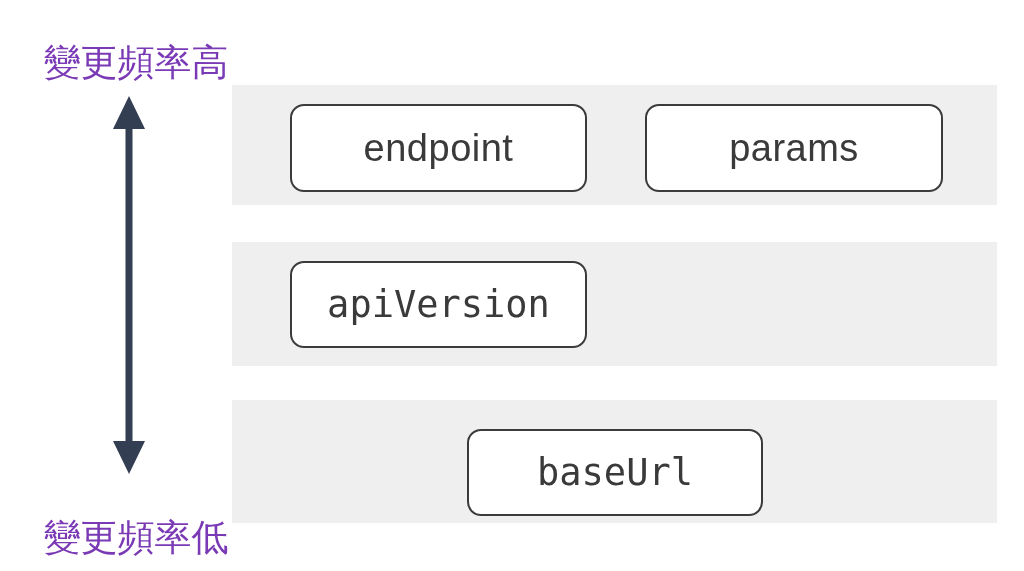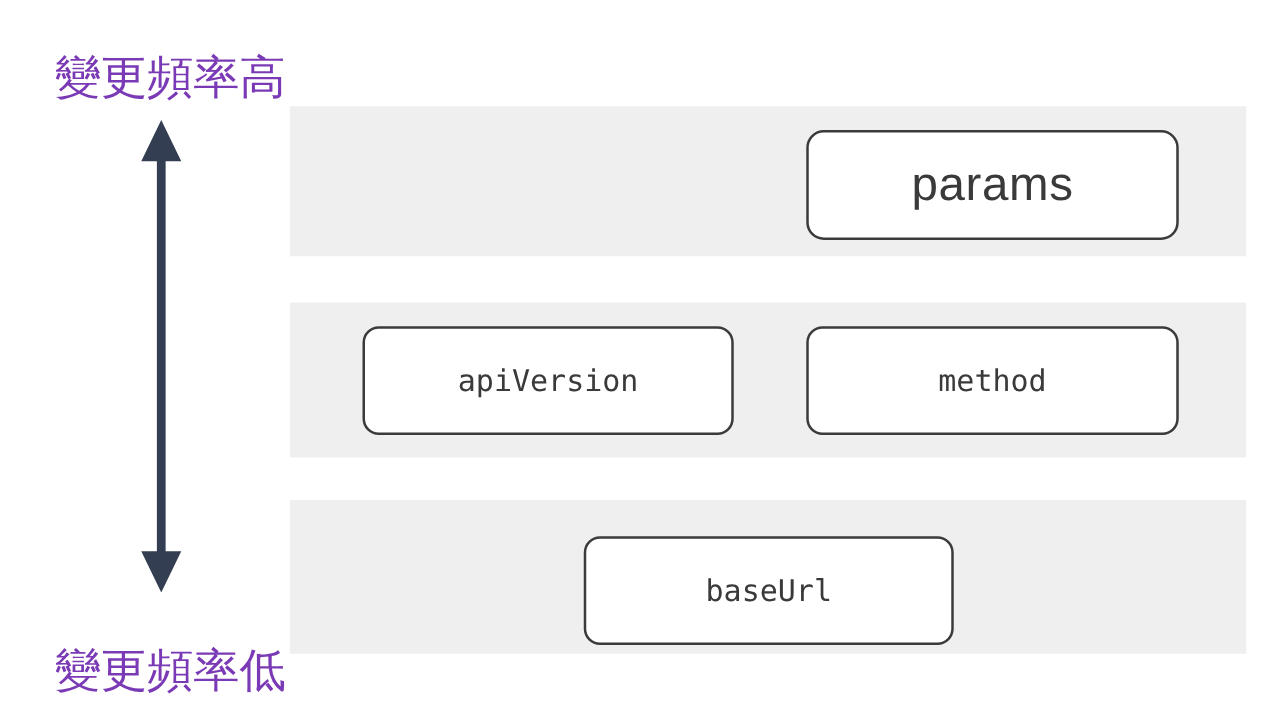--- a/index.html
+++ b/index.html
@@ -40,33 +40,32 @@
     justify-content:center;
     color:var(--box-text);
   }
   .node.sans{
     font-family:"Liberation Sans","DejaVu Sans",sans-serif;
     font-size:38px;
     letter-spacing:0.5px;
   }
   .node.mono{
     font-family:"DejaVu Sans Mono","Liberation Mono",monospace;
-    font-size:24px;
-    border-radius:13px;
+    font-size:37px;
   }
   .axis-label{
     position:absolute;
     left:38px;
     width:196px;
     color:var(--axis-text);
     font-size:37px;
     line-height:1;
     white-space:nowrap;
     text-align:center;
-    font-family:Liberation Serif, serif;
+    font-family:Liberation Sans, sans-serif;
   }
   .axis-label.high{top:44px;}
   .axis-label.low{top:481px;margin-top:38px;}
   .axis-arrow{
     position:absolute;
     left:110px;
     top:96px;
     width:38px;
     height:378px;
   }
@@ -81,22 +80,22 @@
   <div class="axis-label low">變更頻率低</div>
 
   <svg class="axis-arrow" viewBox="0 0 38 378" aria-hidden="true">
     <polygon fill="var(--arrow)" points="19,0 35,33 22.5,33 22.5,345 35,345 19,378 3,345 15.5,345 15.5,33 3,33"></polygon>
   </svg>
 
   <div class="band b1"></div>
   <div class="band b2"></div>
   <div class="band b3"></div>
 
+  <div class="node sans" style="left:290px;top:104px;width:297px;height:88px">endpoint</div>
 
   <div class="node sans" style="left:645px;top:104px;width:298px;height:88px">params</div>
 
   <div class="node mono" style="left:290px;top:261px;width:297px;height:87px">apiVersion</div>
 
-  <div class="node mono" style="left:645px;top:261px;width:298px;height:87px">method</div>
 
   <div class="node mono" style="left:467px;top:429px;width:296px;height:87px">baseUrl</div>
 
 </div>
 
 </body></html>

